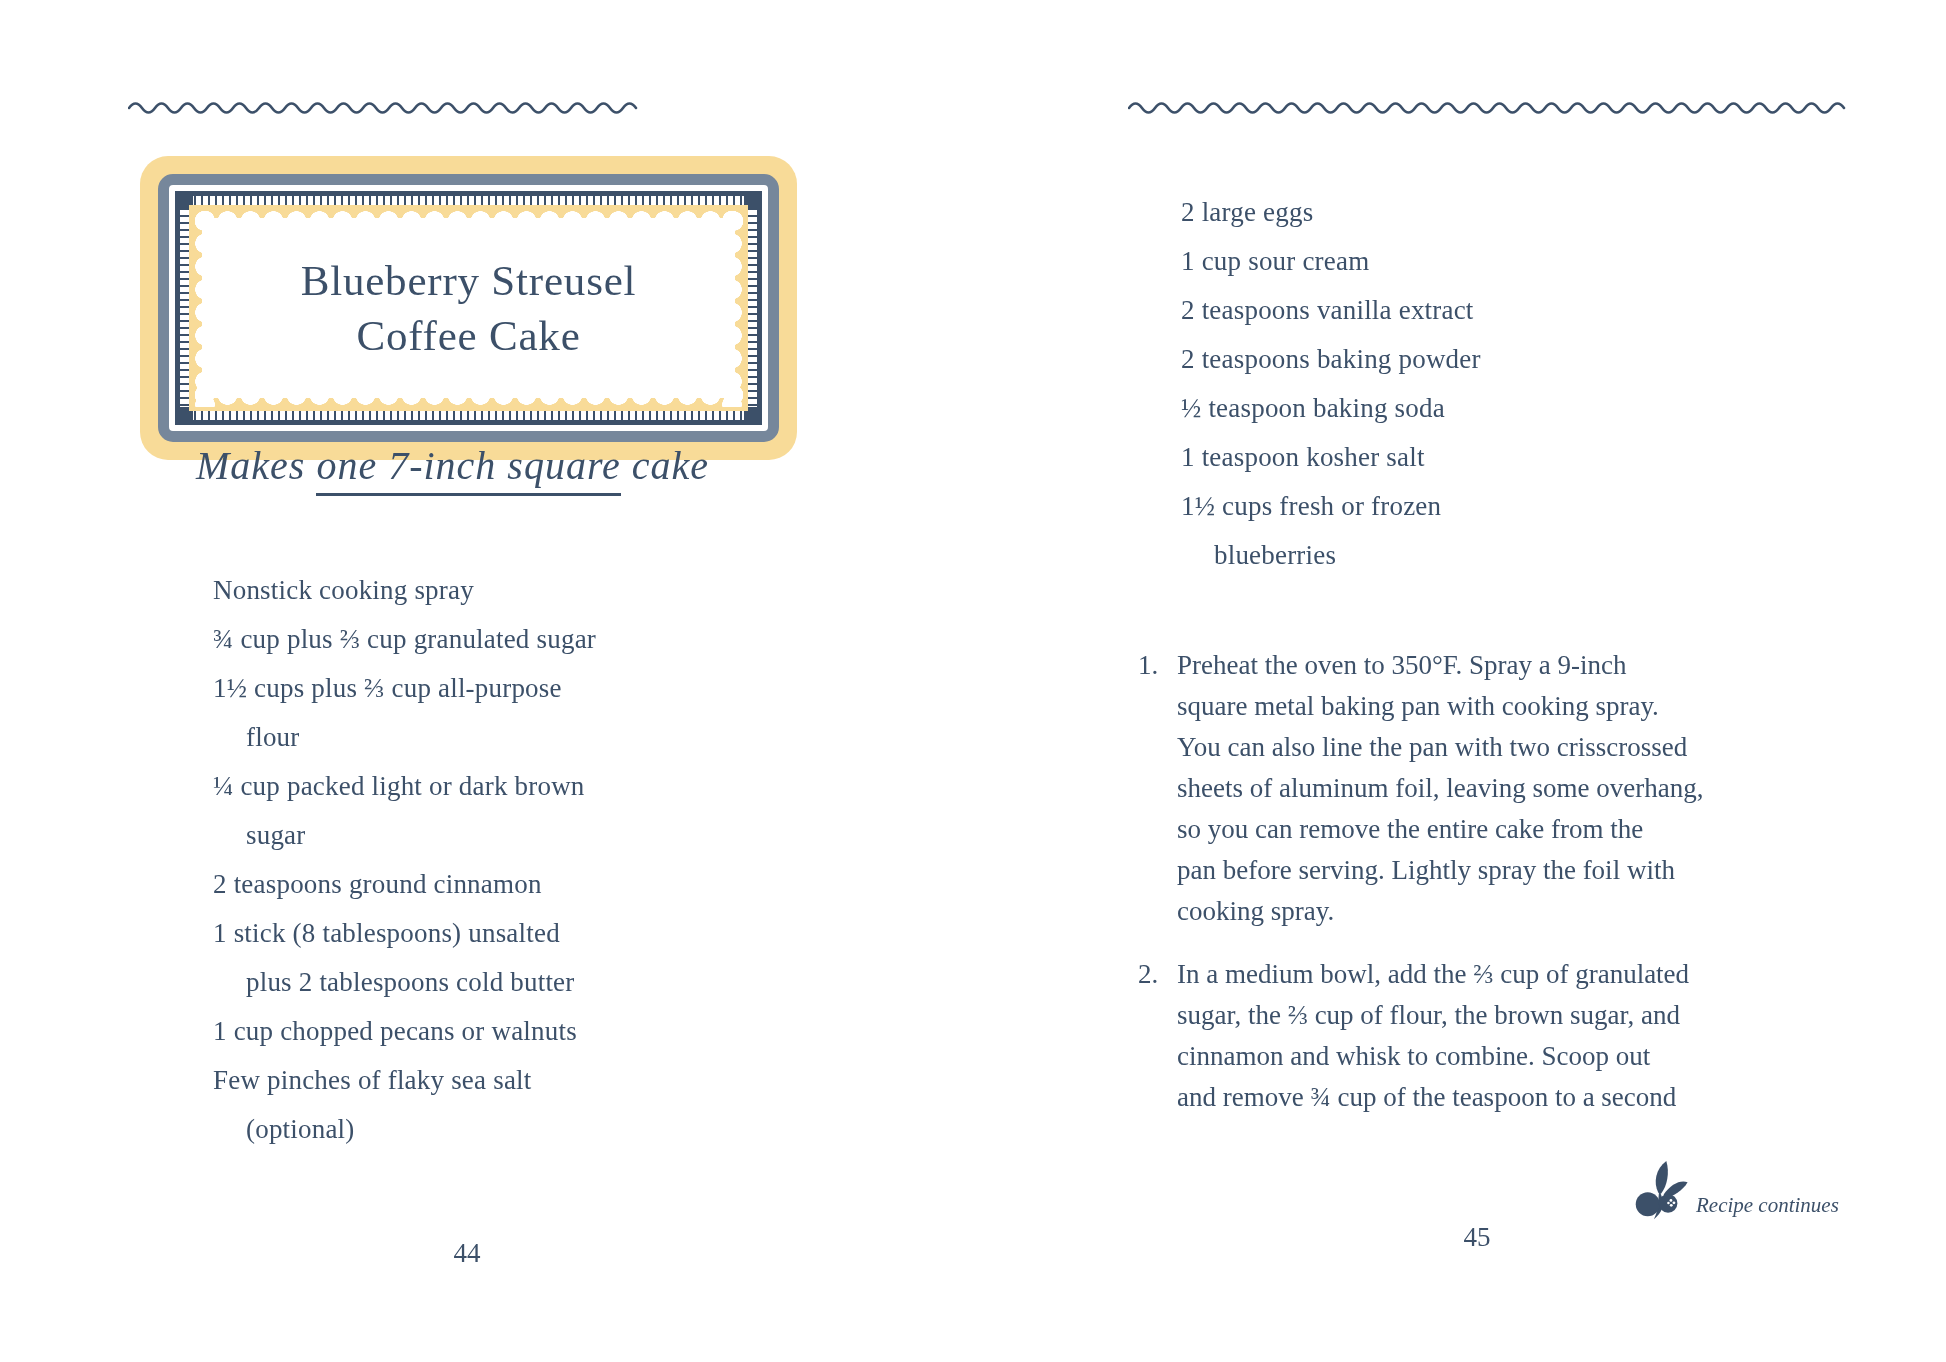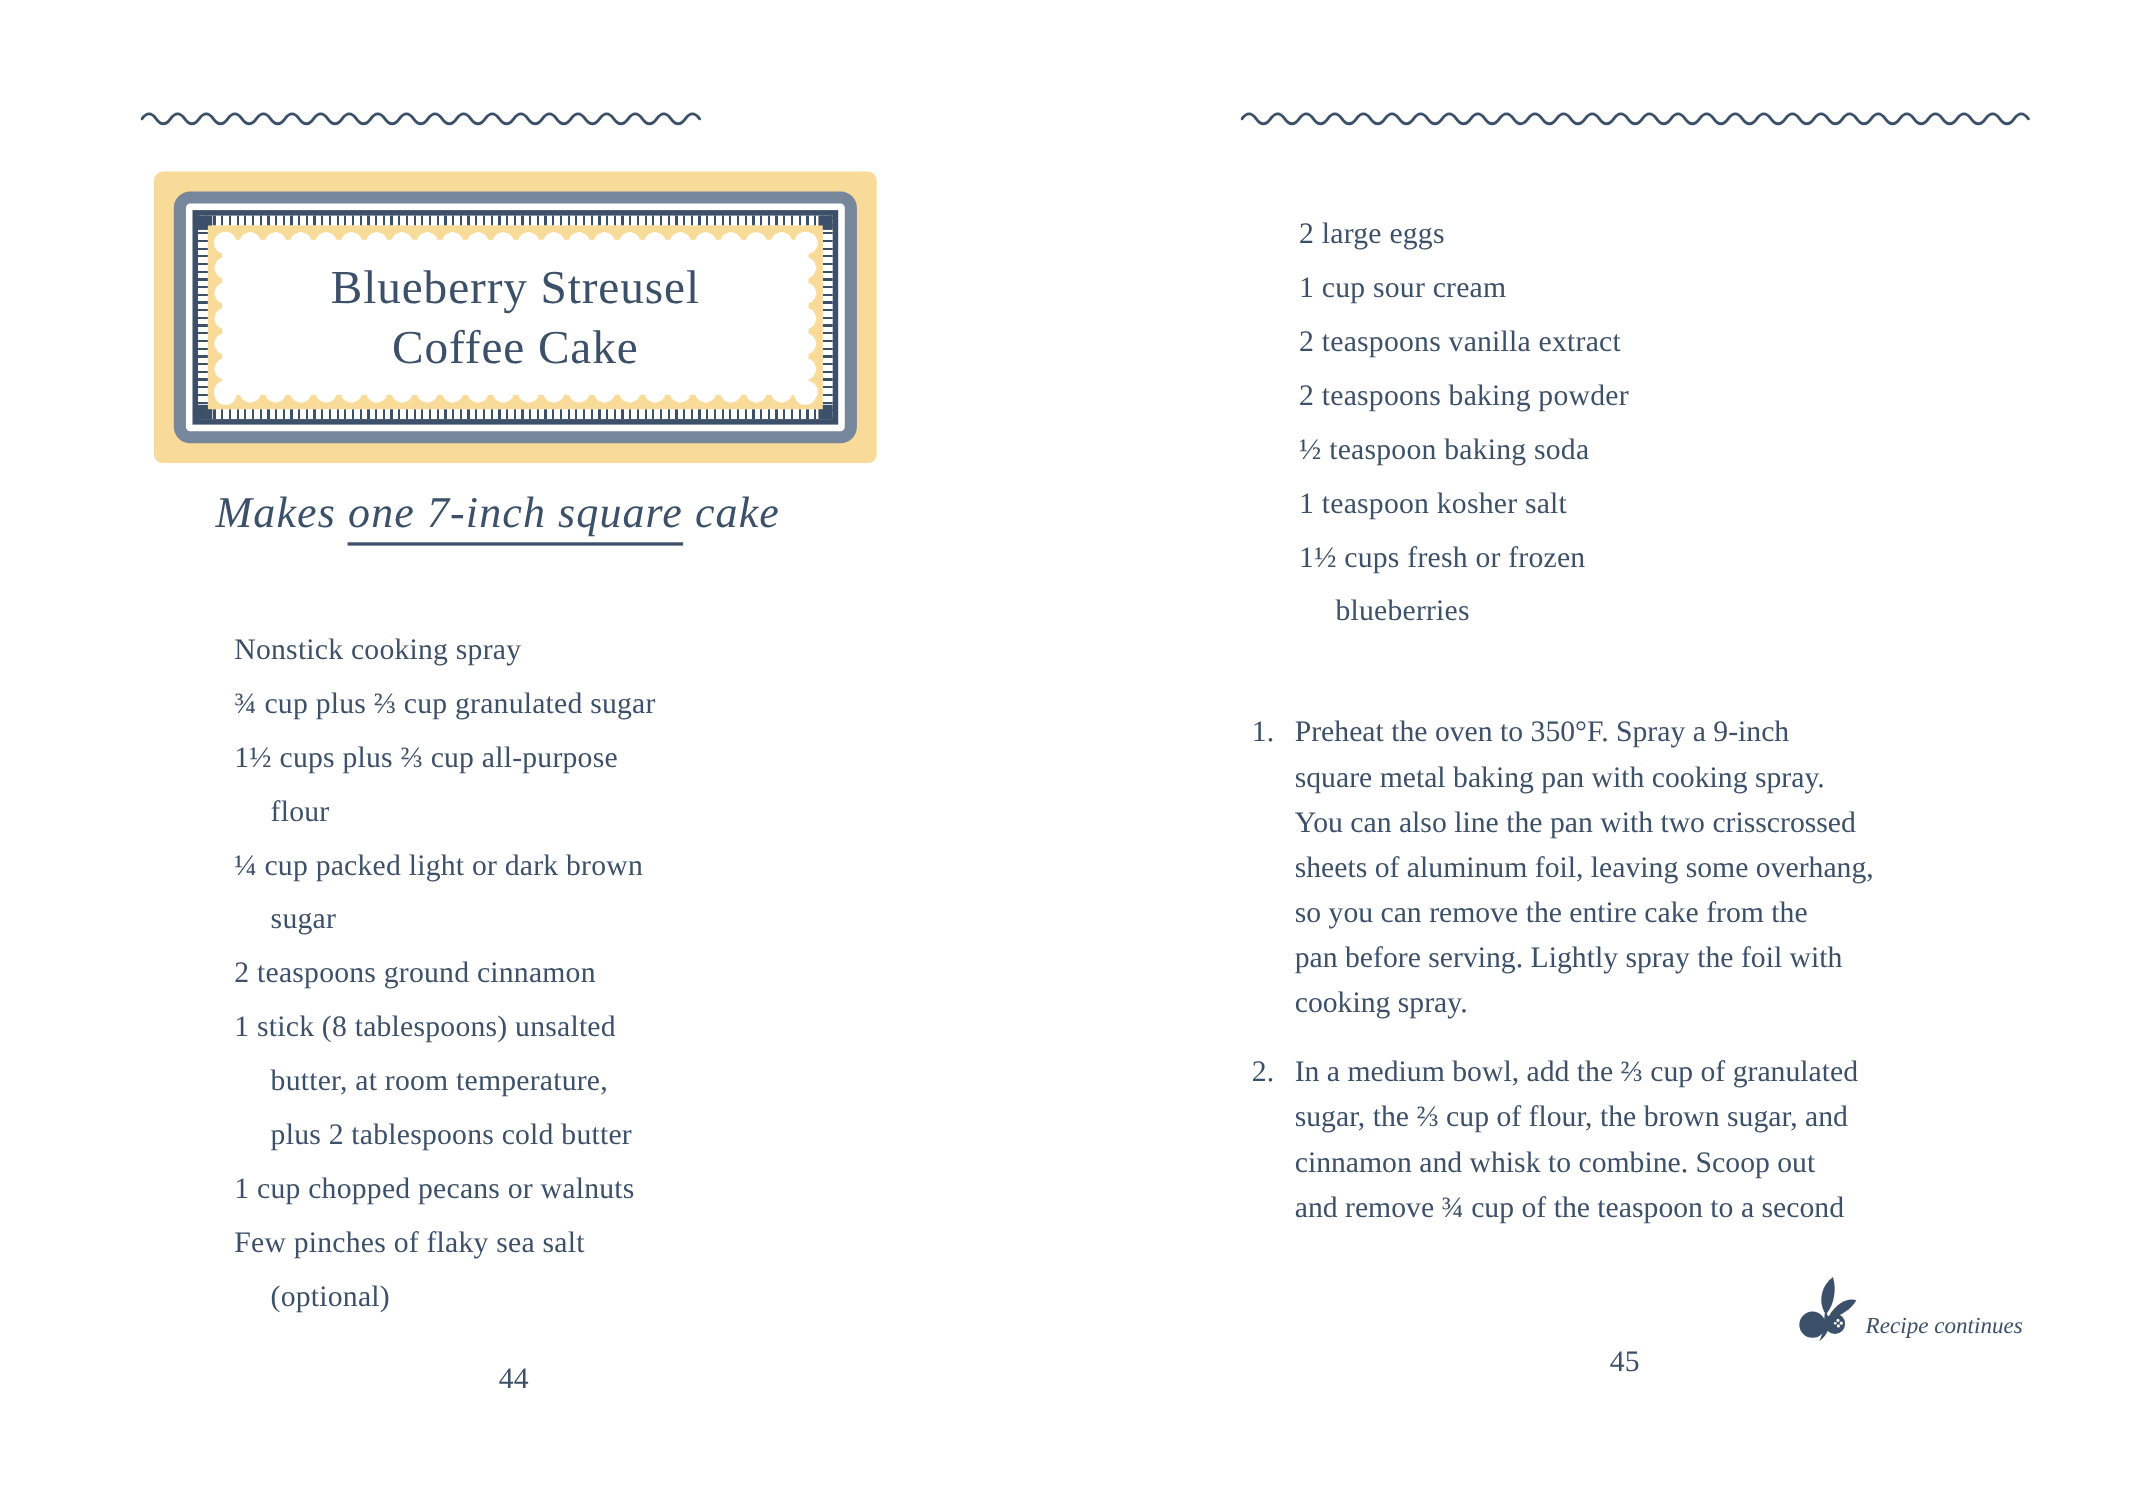--- a/index.html
+++ b/index.html
@@ -12,22 +12,22 @@
   html,body{background:#fff;}
   body{font-family:"Liberation Serif","DejaVu Serif",serif;color:var(--navy);}
   .spread{position:relative;width:1946px;height:1362px;background:var(--paper);overflow:hidden;}
 
   
   .squiggle{position:absolute;top:99px;display:block;}
   .squiggle-left{left:128px;}
   .squiggle-right{left:1128px;}
 
   
-  .frame{position:absolute;left:140px;top:156px;width:657px;height:265px;
-         background:var(--yellow);border-radius:8px;padding:18px;}
+  .frame{position:absolute;left:140px;top:156px;width:657px;height:304px;
+         background:var(--yellow);border-radius:28px;padding:18px;}
   .frame-slate{width:100%;height:100%;border:11px solid var(--slate);border-radius:15px;
                background:#fff;padding:6px;}
   .frame-navy{width:100%;height:100%;border:5px solid var(--navy);position:relative;background:#fff;}
   .teeth{position:absolute;}
   .teeth-top{top:0;left:0;right:0;height:9px;background:repeating-linear-gradient(90deg,var(--navy) 0 2px,transparent 2px 7px);}
   .teeth-bottom{bottom:0;left:0;right:0;height:9px;background:repeating-linear-gradient(90deg,var(--navy) 0 2px,transparent 2px 7px);}
   .teeth-left{left:0;top:0;bottom:0;width:9px;background:repeating-linear-gradient(0deg,var(--navy) 0 2px,transparent 2px 7px);}
   .teeth-right{right:0;top:0;bottom:0;width:9px;background:repeating-linear-gradient(0deg,var(--navy) 0 2px,transparent 2px 7px);}
   .corner{position:absolute;width:13px;height:13px;background:var(--navy);}
   .corner.tl{top:0;left:0}.corner.tr{top:0;right:0}.corner.bl{bottom:0;left:0}.corner.br{bottom:0;right:0}
@@ -113,21 +113,20 @@
 
   <div class="ingredients ingredients-left" id="left-ingredients">
       <div class="ing-line">Nonstick cooking spray</div>
       <div class="ing-line">¾ cup plus ⅔ cup granulated sugar</div>
       <div class="ing-line">1½ cups plus ⅔ cup all-purpose</div>
       <div class="ing-line indent">flour</div>
       <div class="ing-line">¼ cup packed light or dark brown</div>
       <div class="ing-line indent">sugar</div>
       <div class="ing-line">2 teaspoons ground cinnamon</div>
       <div class="ing-line">1 stick (8 tablespoons) unsalted</div>
-      <div class="ing-line indent">butter, at room temperature,</div>
       <div class="ing-line indent">plus 2 tablespoons cold butter</div>
       <div class="ing-line">1 cup chopped pecans or walnuts</div>
       <div class="ing-line">Few pinches of flaky sea salt</div>
       <div class="ing-line indent">(optional)</div>
     </div>
 
   <div class="folio folio-left">44</div>
 
   <svg class="squiggle squiggle-right" viewBox="0 0 728 16" width="728" height="16">
       <path d="M1,9 q6.5,-9 13,0 t13,0 t13,0 t13,0 t13,0 t13,0 t13,0 t13,0 t13,0 t13,0 t13,0 t13,0 t13,0 t13,0 t13,0 t13,0 t13,0 t13,0 t13,0 t13,0 t13,0 t13,0 t13,0 t13,0 t13,0 t13,0 t13,0 t13,0 t13,0 t13,0 t13,0 t13,0 t13,0 t13,0 t13,0 t13,0 t13,0 t13,0 t13,0 t13,0 t13,0 t13,0 t13,0 t13,0 t13,0 t13,0 t13,0 t13,0 t13,0 t13,0 t13,0 t13,0 t13,0 t13,0 t13,0" fill="none" stroke="var(--navy)" stroke-width="2.6" stroke-linecap="round"></path>

